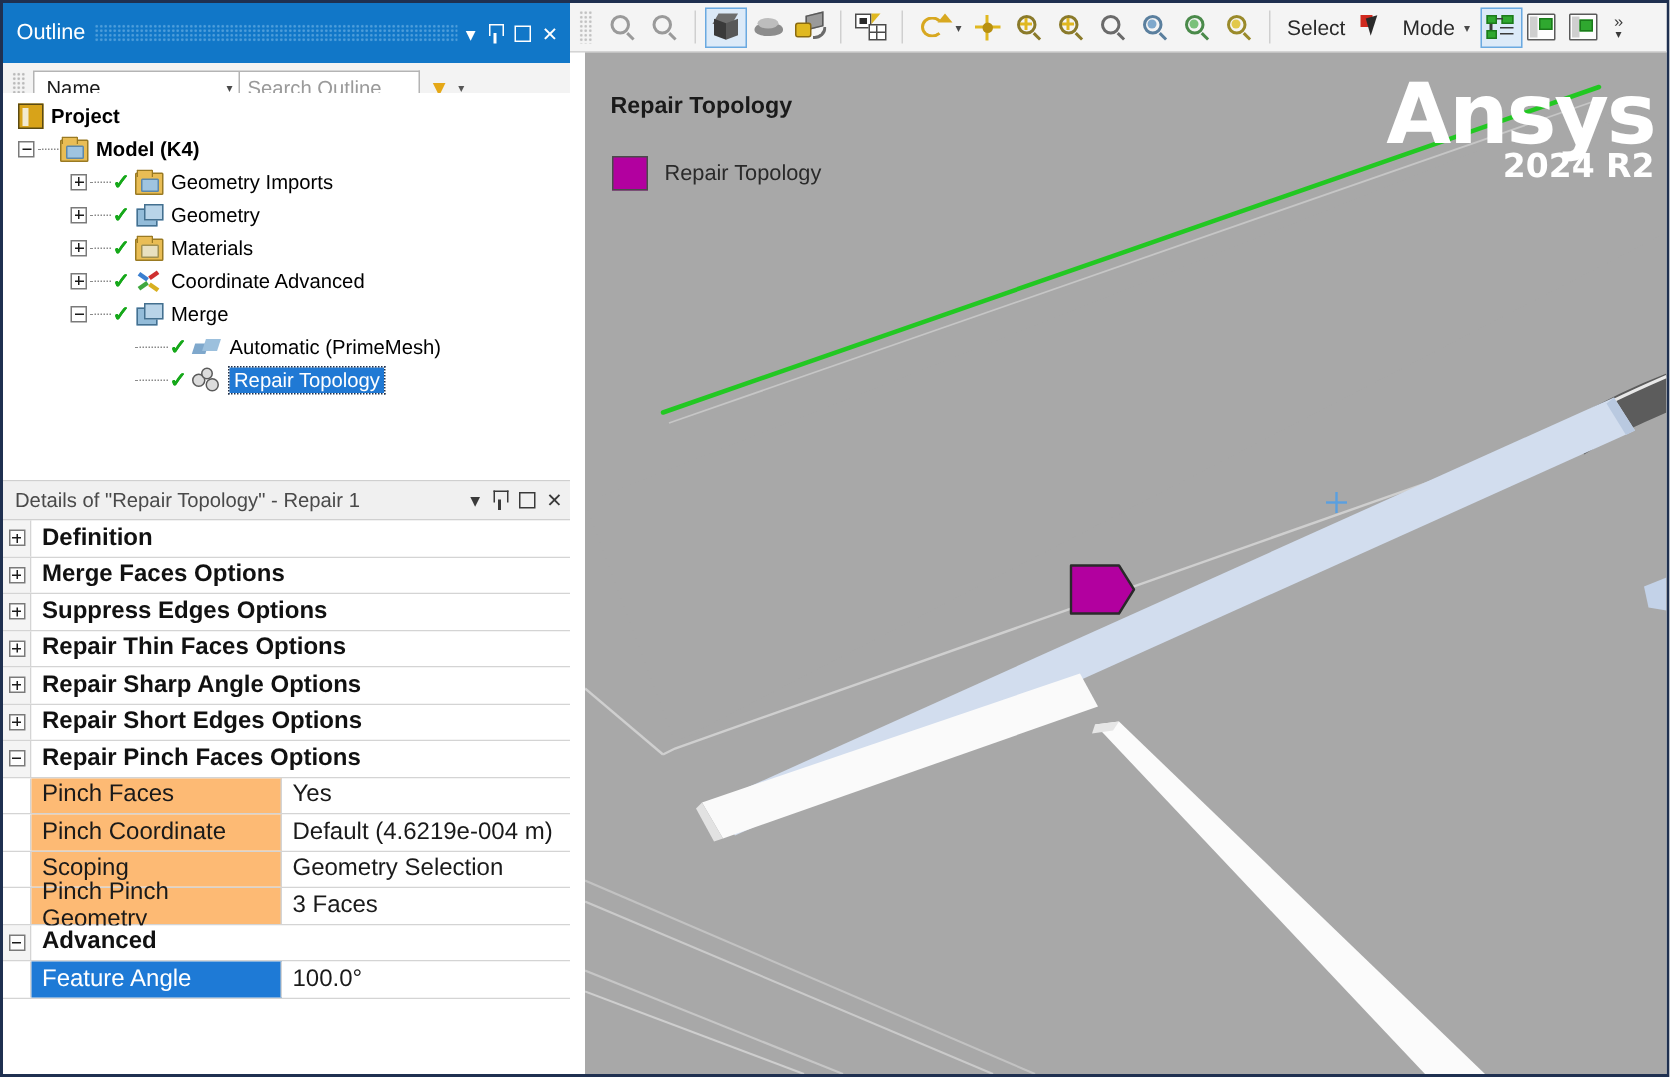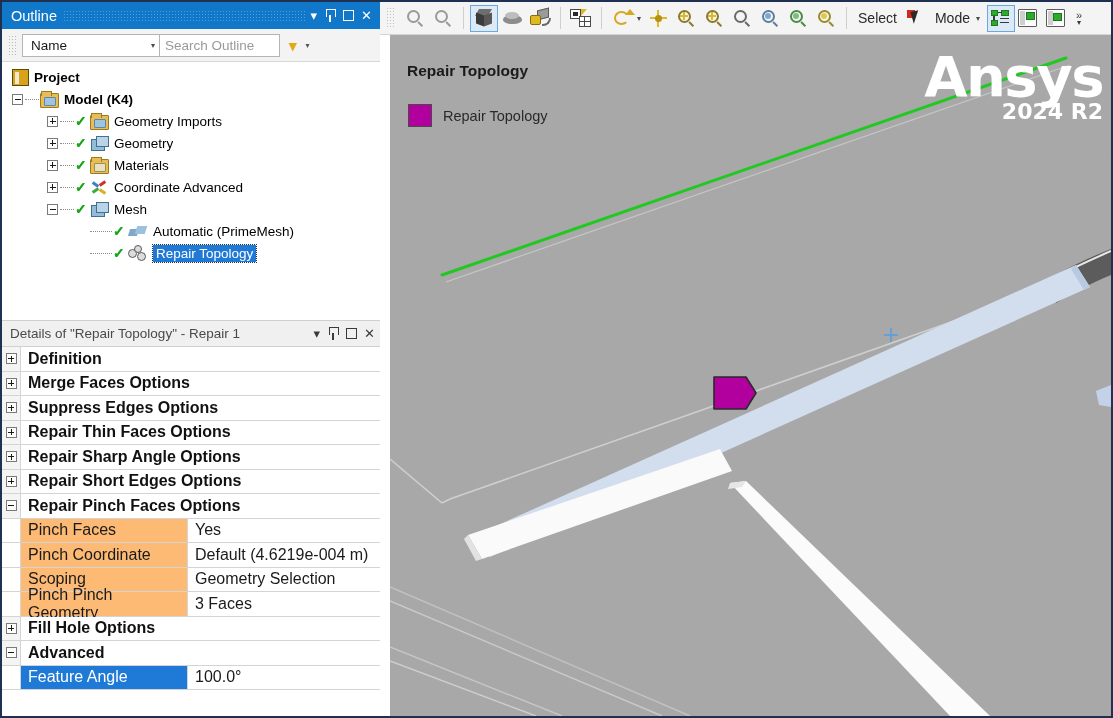--- a/index.html
+++ b/index.html
@@ -16,21 +16,21 @@
   }
 
   
   .left-col {
     position: absolute; left: 0; top: 0; width: 378px; height: 714px;
     background: #ffffff;
   }
 
   
   .panel-titlebar {
-    height: 27px; background: #1177c8;
+    height: 40px; background: #1177c8;
     display: flex; align-items: center; padding: 0 5px 0 9px;
     color: #ffffff; position: relative;
   }
   .panel-titlebar .ptitle {
     font-size: 14.5px; color: #ffffff; white-space: nowrap;
   }
   .dot-fill {
     flex: 1; height: 12px; margin: 0 6px;
     background-image: radial-gradient(#5aa6de 0.8px, transparent 0.9px);
     background-size: 3px 3px; opacity: .85;
@@ -492,21 +492,21 @@
             <span class="d"></span>
           </span>
         <span class="tlabel">Coordinate Advanced</span>
       </div>
 
       <div class="trow" style="padding-left:45px">
         <span class="expander"></span>
         <span class="dash"></span>
         <span class="check">✓</span>
         <span class="ticon ic-cube"></span>
-        <span class="tlabel">Mesh</span>
+        <span class="tlabel">Merge</span>
       </div>
 
       <div class="trow" style="padding-left:88px">
         <span class="dash long"></span>
         <span class="check">✓</span>
         <span class="ticon ic-mesh-auto">
             <span class="p1"></span>
             <span class="p2"></span>
           </span>
         <span class="tlabel">Automatic (PrimeMesh)</span>
@@ -593,26 +593,20 @@
           <span class="gkey">Scoping</span>
           <span class="gval">Geometry Selection</span>
         </div>
         <div class="grow sub">
           <span class="gexp"></span>
           <span class="gkey">Pinch Pinch Geometry</span>
           <span class="gval">3 Faces</span>
         </div>
         <div class="grow">
           <span class="gexp">
-              <span class="bx plus"></span>
-            </span>
-          <span class="ghead">Fill Hole Options</span>
-        </div>
-        <div class="grow">
-          <span class="gexp">
               <span class="bx"></span>
             </span>
           <span class="ghead">Advanced</span>
         </div>
         <div class="grow sub">
           <span class="gexp"></span>
           <span class="gkey hl">Feature Angle</span>
           <span class="gval">100.0°</span>
         </div>
       </div>

